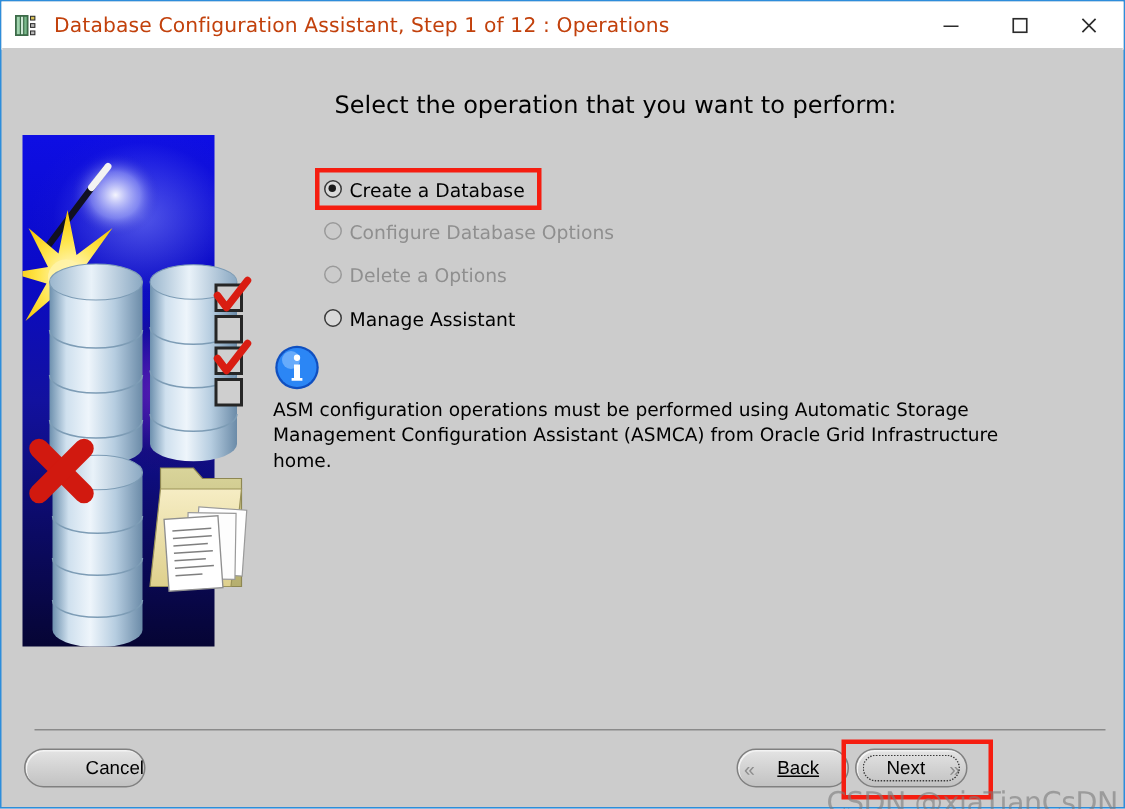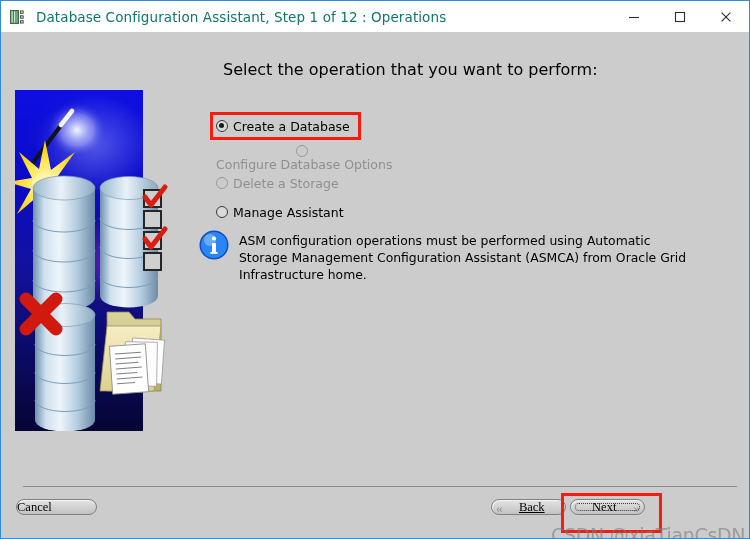--- a/index.html
+++ b/index.html
@@ -40,21 +40,21 @@
     width: 20px;
     height: 20px;
     margin-left: 7px;
     margin-right: 8px;
     position: relative;
     flex: none;
   }
   #title-text {
     font-family: "DejaVu Sans", sans-serif;
     font-size: 13.5px;
-    color: #0f766e;
+    color: #c2410c;
     letter-spacing: 0.1px;
     white-space: nowrap;
   }
   .win-btns {
     position: absolute;
     right: 0; top: 0;
     height: 31px;
     display: flex;
   }
   .win-btn {
@@ -137,44 +137,45 @@
   }
   .radio-label {
     font-family: "DejaVu Sans", sans-serif;
     font-size: 12.5px;
     color: #000000;
     white-space: nowrap;
   }
   .radio-label.disabled { color: #8f8f8f; }
 
   #r0 { top: 85px; }
-  #r1 { top: 113px; flex-direction: column; }
+  #r1 { top: 113px; }
   #r2 { top: 142px; }
   #r3 { top: 171px; }
 
   
   #hl-create {
     position: absolute;
     left: 208px;
     top: 80px;
     width: 151px;
     height: 28px;
     box-sizing: border-box;
     border: 3px solid #f51d10;
     pointer-events: none;
   }
 
   
   #note {
     position: absolute;
-    left: 196px;
+    left: 180px;
     top: 197px;
     width: 500px;
     display: flex;
     align-items: flex-start;
+    flex-direction: column;
   }
   #note-icon {
     width: 32px; height: 32px;
     flex: none;
     margin-right: 9px;
     margin-top: 0px;
   }
   #note-text {
     font-family: "DejaVu Sans", sans-serif;
     font-size: 12.4px;
@@ -188,28 +189,28 @@
     position: absolute;
     left: 21px;
     top: 454px;
     width: 714px;
     height: 1px;
     background: #8a8a8a;
   }
   .btn {
     position: absolute;
     box-sizing: border-box;
-    height: 16px;
+    height: 26px;
     border: 1px solid #808080;
     border-radius: 13px;
     background: linear-gradient(180deg, #e4e4e4 0%, #d3d3d3 48%, #c2c2c2 100%);
     display: flex;
     align-items: center;
-    justify-content: flex-start;
-    font-family: Liberation Serif, serif;
+    justify-content: flex-end;
+    font-family: Liberation Sans, sans-serif;
     font-size: 12.5px;
     color: #000000;
     box-shadow: inset 1px 1px 0 #f3f3f3;
   }
   #btn-cancel { left: 14px; top: 467px; width: 81px; }
   #btn-help   { left: 104px; top: 467px; width: 81px; }
   #btn-back   { left: 489px; top: 467px; width: 75px; padding: 0 4px; }
   #btn-next   { left: 568px; top: 467px; width: 75px; padding: 0 4px; }
 
   .nav-arrow {
@@ -407,21 +408,21 @@
     <div class="radio-row" id="r0">
       <span class="radio-mark checked"></span>
       <span class="radio-label">Create a Database</span>
     </div>
     <div class="radio-row" id="r1">
       <span class="radio-mark disabled"></span>
       <span class="radio-label disabled">Configure Database Options</span>
     </div>
     <div class="radio-row" id="r2">
       <span class="radio-mark disabled"></span>
-      <span class="radio-label disabled">Delete a Storage</span>
+      <span class="radio-label disabled">Delete a Options</span>
     </div>
     <div class="radio-row" id="r3">
       <span class="radio-mark"></span>
       <span class="radio-label">Manage Assistant</span>
     </div>
 
     <div id="hl-create"></div>
 
     <div id="note">
       <div id="note-icon">

